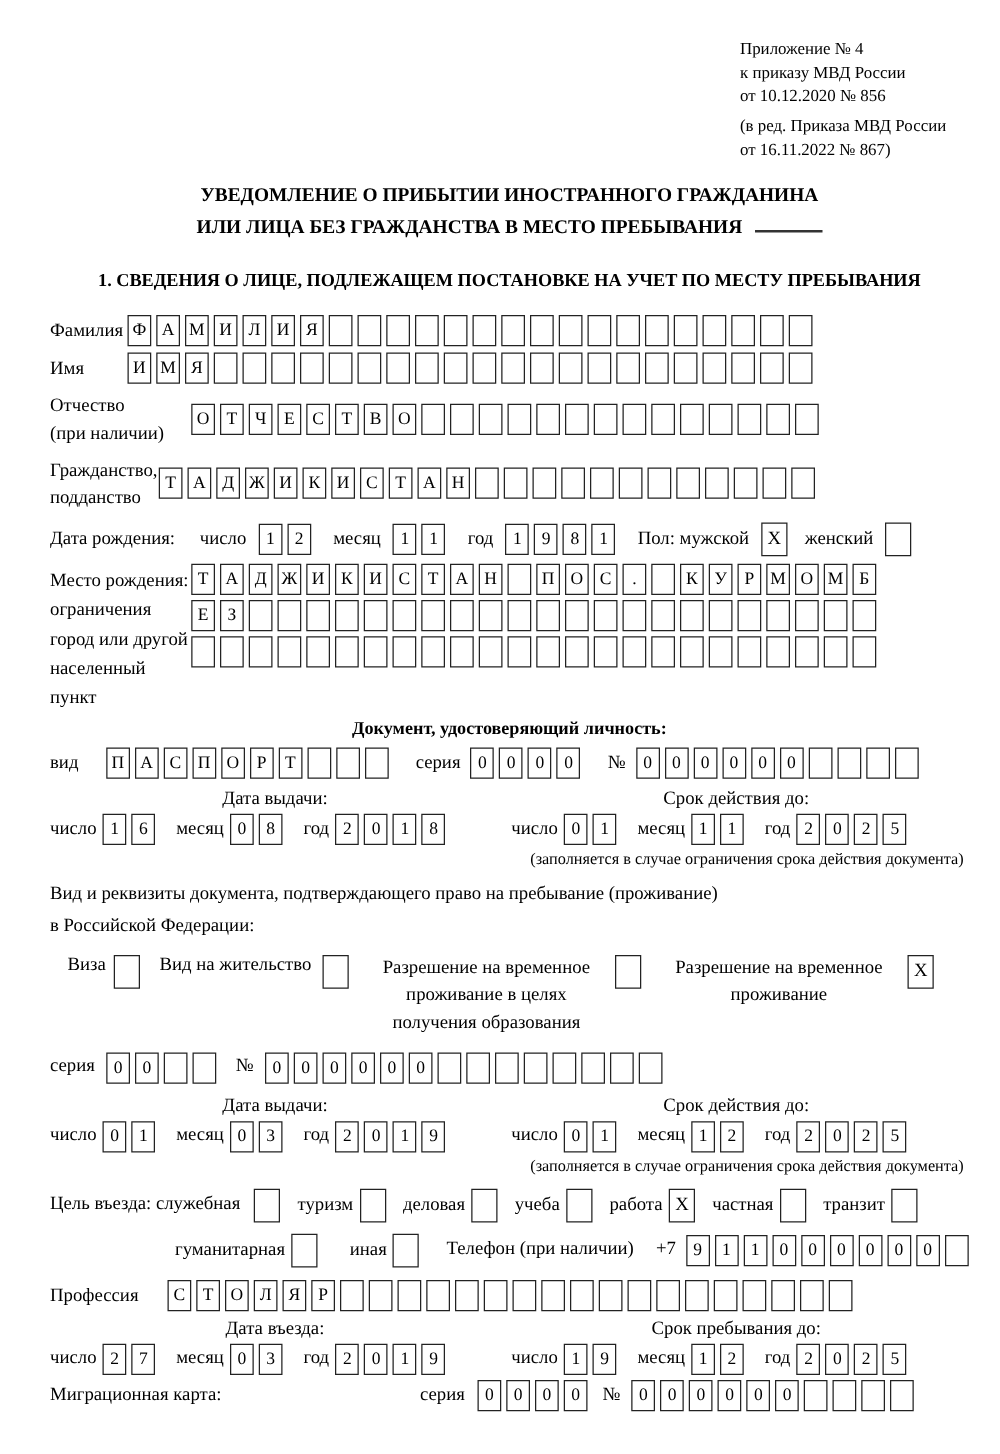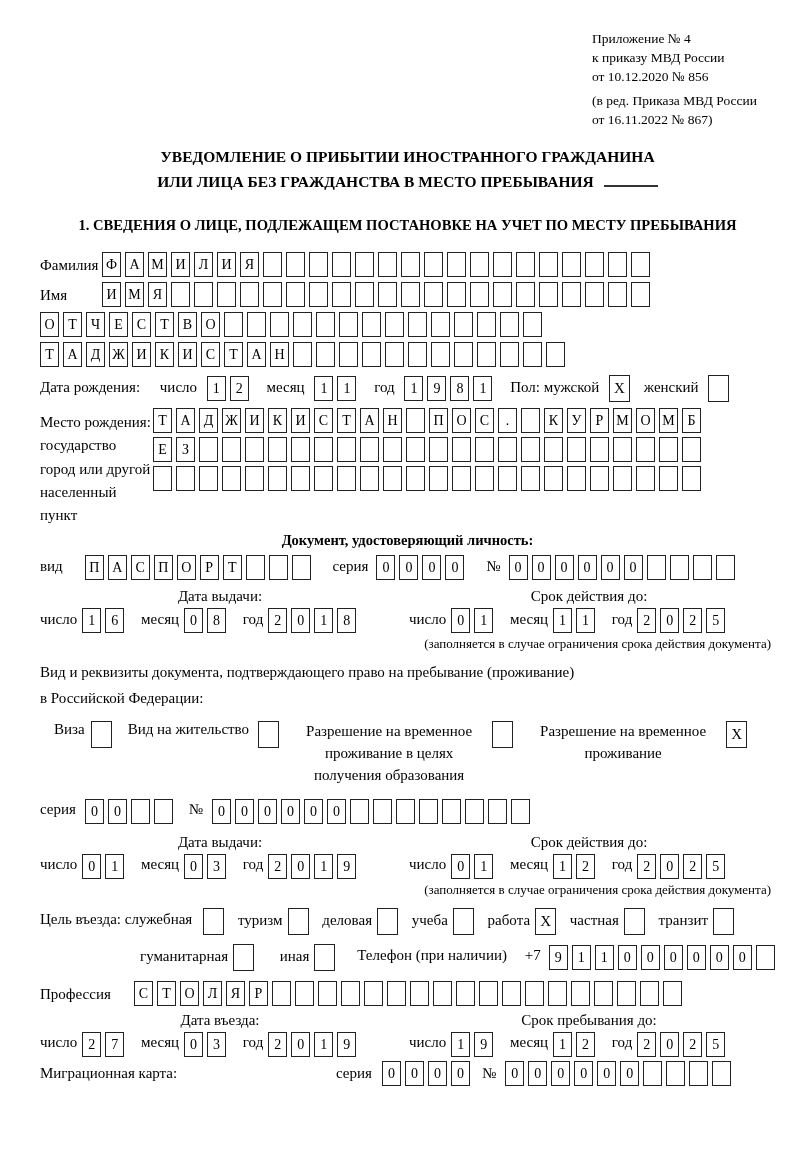--- a/index.html
+++ b/index.html
@@ -115,45 +115,53 @@
     <div class="lbl w62">Фамилия</div>
     <div class="boxes"><span class="cell">Ф</span><span class="cell">А</span><span class="cell">М</span><span class="cell">И</span><span class="cell">Л</span><span class="cell">И</span><span class="cell">Я</span><span class="cell"></span><span class="cell"></span><span class="cell"></span><span class="cell"></span><span class="cell"></span><span class="cell"></span><span class="cell"></span><span class="cell"></span><span class="cell"></span><span class="cell"></span><span class="cell"></span><span class="cell"></span><span class="cell"></span><span class="cell"></span><span class="cell"></span><span class="cell"></span><span class="cell"></span></div>
   </div>
 
   <div class="row">
     <div class="lbl w62">Имя</div>
     <div class="boxes"><span class="cell">И</span><span class="cell">М</span><span class="cell">Я</span><span class="cell"></span><span class="cell"></span><span class="cell"></span><span class="cell"></span><span class="cell"></span><span class="cell"></span><span class="cell"></span><span class="cell"></span><span class="cell"></span><span class="cell"></span><span class="cell"></span><span class="cell"></span><span class="cell"></span><span class="cell"></span><span class="cell"></span><span class="cell"></span><span class="cell"></span><span class="cell"></span><span class="cell"></span><span class="cell"></span><span class="cell"></span></div>
   </div>
 
   <div class="row">
+    <div class="lbl w112">
+      <div>Отчество</div>
+      <div>(при наличии)</div>
+    </div>
     <div class="boxes"><span class="cell">О</span><span class="cell">Т</span><span class="cell">Ч</span><span class="cell">Е</span><span class="cell">С</span><span class="cell">Т</span><span class="cell">В</span><span class="cell">О</span><span class="cell"></span><span class="cell"></span><span class="cell"></span><span class="cell"></span><span class="cell"></span><span class="cell"></span><span class="cell"></span><span class="cell"></span><span class="cell"></span><span class="cell"></span><span class="cell"></span><span class="cell"></span><span class="cell"></span><span class="cell"></span></div>
   </div>
 
   <div class="row">
+    <div class="lbl w87">
+      <div>Гражданство,</div>
+      <div>подданство</div>
+    </div>
     <div class="boxes"><span class="cell">Т</span><span class="cell">А</span><span class="cell">Д</span><span class="cell">Ж</span><span class="cell">И</span><span class="cell">К</span><span class="cell">И</span><span class="cell">С</span><span class="cell">Т</span><span class="cell">А</span><span class="cell">Н</span><span class="cell"></span><span class="cell"></span><span class="cell"></span><span class="cell"></span><span class="cell"></span><span class="cell"></span><span class="cell"></span><span class="cell"></span><span class="cell"></span><span class="cell"></span><span class="cell"></span><span class="cell"></span></div>
   </div>
 
   <div class="inline-row">
     <span class="sub">Дата рождения:</span>
     <span class="sub">число</span>
     <span class="boxes"><span class="cell">1</span><span class="cell">2</span></span>
     <span class="sub">месяц</span>
     <span class="boxes"><span class="cell">1</span><span class="cell">1</span></span>
     <span class="sub">год</span>
     <span class="boxes"><span class="cell">1</span><span class="cell">9</span><span class="cell">8</span><span class="cell">1</span></span>
     <span class="sub">Пол: мужской</span>
     <span class="cbox">X</span>
     <span class="sub">женский</span>
     <span class="cbox"></span>
   </div>
 
   <div class="row reps">
     <div class="lbl w112">
       <div>Место рождения:</div>
-      <div>государство</div>
+      <div>ограничения</div>
       <div>город или другой</div>
       <div>населенный пункт</div>
     </div>
     <div class="boxcol">
       <div class="boxes"><span class="cell">Т</span><span class="cell">А</span><span class="cell">Д</span><span class="cell">Ж</span><span class="cell">И</span><span class="cell">К</span><span class="cell">И</span><span class="cell">С</span><span class="cell">Т</span><span class="cell">А</span><span class="cell">Н</span><span class="cell"></span><span class="cell">П</span><span class="cell">О</span><span class="cell">С</span><span class="cell">.</span><span class="cell"></span><span class="cell">К</span><span class="cell">У</span><span class="cell">Р</span><span class="cell">М</span><span class="cell">О</span><span class="cell">М</span><span class="cell">Б</span></div>
       <div class="boxes"><span class="cell">Е</span><span class="cell">З</span><span class="cell"></span><span class="cell"></span><span class="cell"></span><span class="cell"></span><span class="cell"></span><span class="cell"></span><span class="cell"></span><span class="cell"></span><span class="cell"></span><span class="cell"></span><span class="cell"></span><span class="cell"></span><span class="cell"></span><span class="cell"></span><span class="cell"></span><span class="cell"></span><span class="cell"></span><span class="cell"></span><span class="cell"></span><span class="cell"></span><span class="cell"></span><span class="cell"></span></div>
       <div class="boxes"><span class="cell"></span><span class="cell"></span><span class="cell"></span><span class="cell"></span><span class="cell"></span><span class="cell"></span><span class="cell"></span><span class="cell"></span><span class="cell"></span><span class="cell"></span><span class="cell"></span><span class="cell"></span><span class="cell"></span><span class="cell"></span><span class="cell"></span><span class="cell"></span><span class="cell"></span><span class="cell"></span><span class="cell"></span><span class="cell"></span><span class="cell"></span><span class="cell"></span><span class="cell"></span><span class="cell"></span></div>
     </div>
   </div>
 

